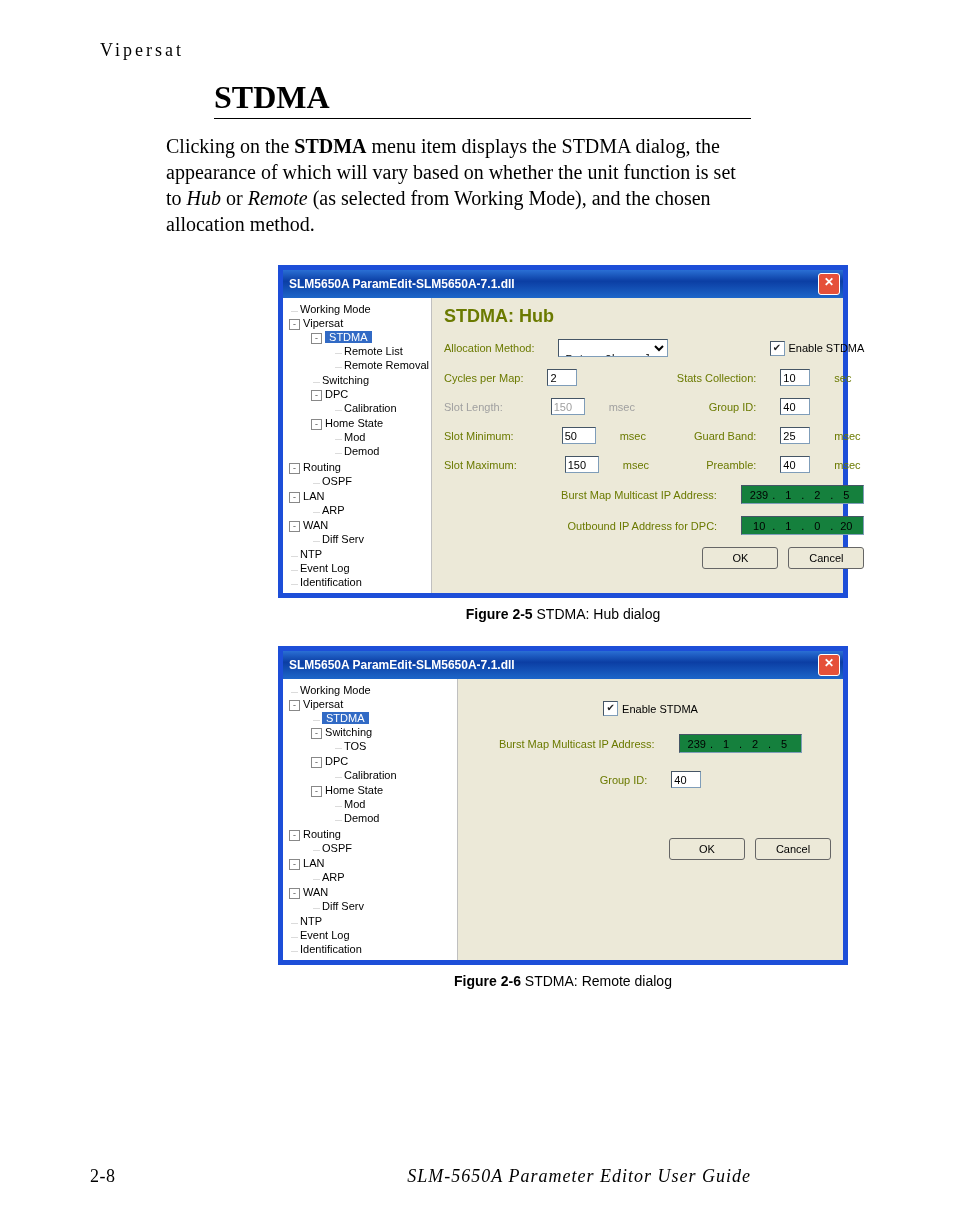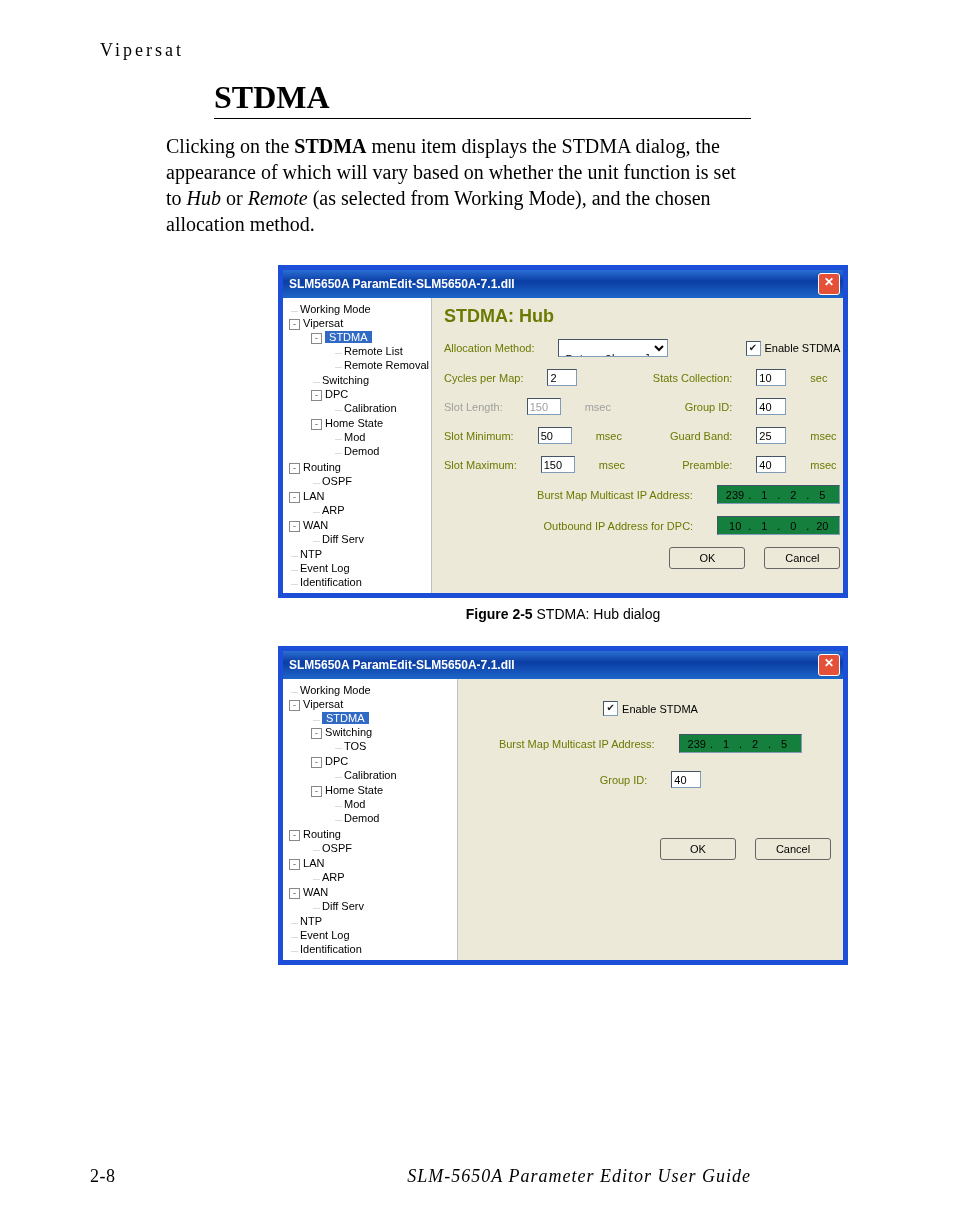--- a/index.html
+++ b/index.html
@@ -154,21 +154,21 @@
     background: #fff;
     border: 1px inset #7f9db9;
     height: 17px;
     box-sizing: border-box;
     padding: 0 2px;
     font-family: Tahoma, sans-serif;
     font-size: 11px;
     color: #000;
   }
   .txt.w30 { width: 30px; }
-  .txt.w34 { width: 34px; }
+  .txt.w34 { width: 34px; margin-left: 24px; }
   .txt.dis { color: #a0a0a0; }
   .dd {
     background: #fff;
     border: 1px inset #7f9db9;
     height: 18px;
     font-family: Liberation Mono, monospace;
     font-size: 11px;
     color: #000;
     padding: 12px 0 0 2px;
     width: 110px;
@@ -207,21 +207,21 @@
     font-family: Tahoma, sans-serif;
     font-size: 11px;
     background: #ece9d8;
     border: 1px solid #666;
     border-radius: 3px;
     cursor: pointer;
   }
   .btnrow {
     display: flex;
     justify-content: flex-end;
-    gap: 19px;
+    gap: 10px;
     margin-top: 10px;
   }
   .figure-caption {
     text-align: center;
     font-family: Arial, sans-serif;
     font-size: 14px;
     margin: 8px 0 24px 0;
     width: 570px;
     margin-left: 188px;
   }
@@ -457,18 +457,21 @@
             <input class="txt w30" value="40" style="">
           </div>
           <div class="btnrow" style="margin-top:50px">
             <button class="btn">OK</button>
             <button class="btn">Cancel</button>
           </div>
         </div>
       </div>
     </div>
   </div>
+  <div class="figure-caption">
+    <b>Figure 2-6</b><span>   STDMA: Remote dialog</span>
+  </div>
 
   <div class="page-footer">
     <span>2-8</span>
     <span class="right">SLM-5650A Parameter Editor User Guide</span>
   </div>
 </div>
 
 </body></html>

